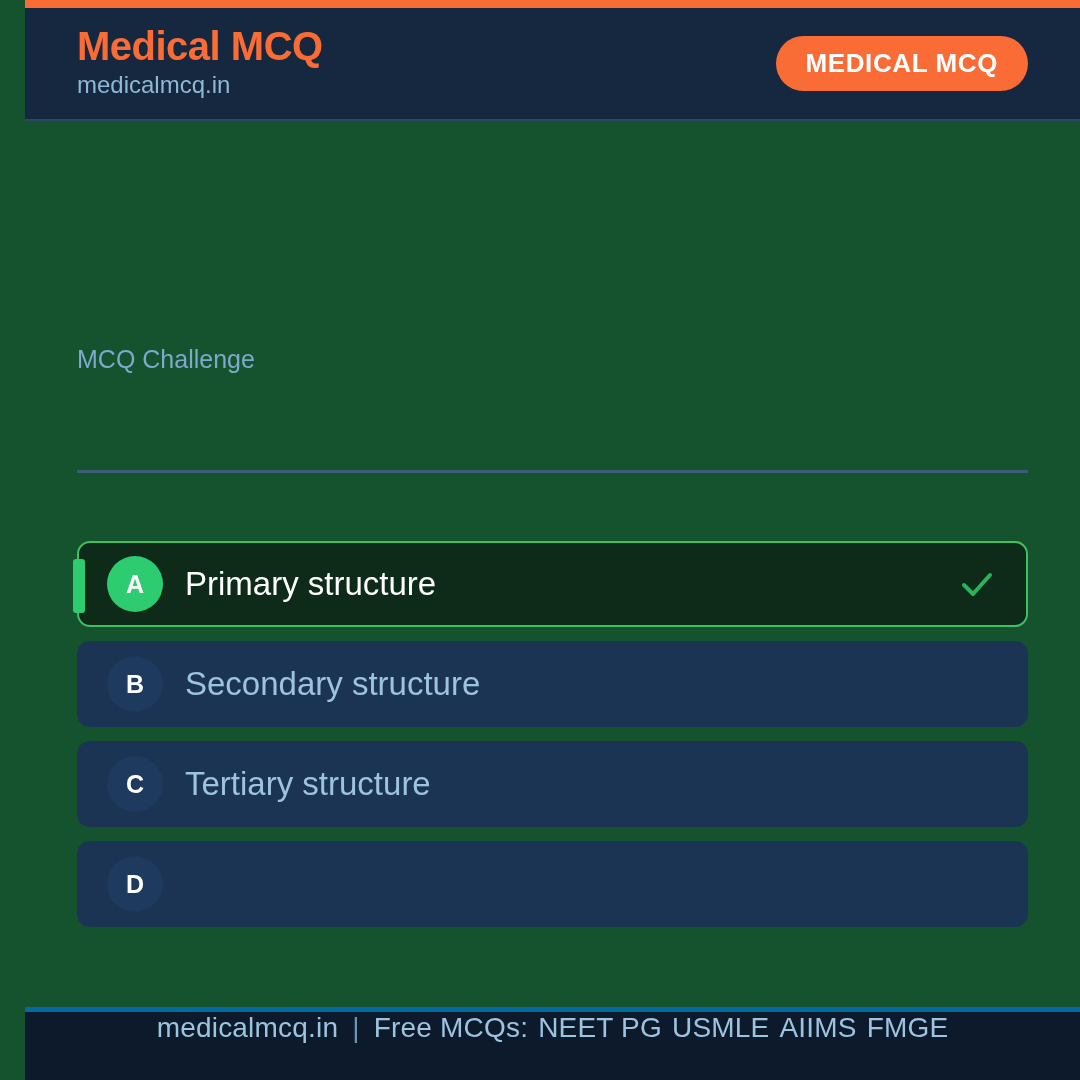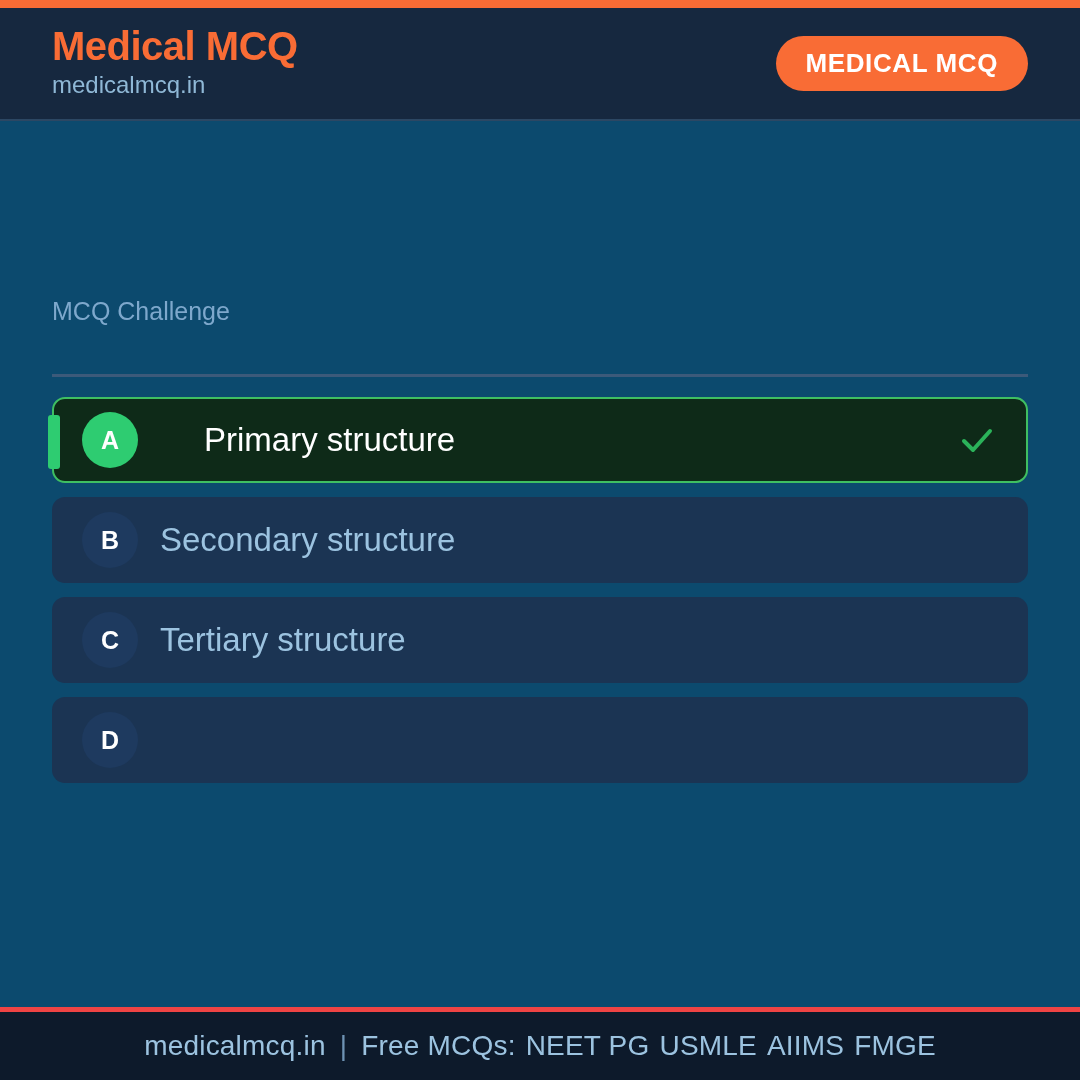--- a/index.html
+++ b/index.html
@@ -9,23 +9,24 @@
     height:1080px;
     background:#101F34;
     font-family:"Liberation Sans", sans-serif;
     overflow:hidden;
   }
 
   .page {
     position:relative;
     width:1080px;
     height:1080px;
-    background:#0c4a6e;
+    background:#14532d;
     display:flex;
     flex-direction:column;
+    padding-left:25px;
   }
 
   
   .top-accent {
     height:8px;
     width:100%;
     background:#F96C35;
     flex:0 0 auto;
   }
 
@@ -65,20 +66,21 @@
     white-space:nowrap;
   }
 
   
   .main {
     flex:1 1 auto;
     padding:0 52px;
     display:flex;
     flex-direction:column;
     justify-content:flex-start;
+    gap:48px;
   }
   .spacer-top { height:175px; flex:0 0 auto; }
 
   .eyebrow {
     font-size:25px;
     color:#7EA8CC;
     line-height:1.2;
     margin-bottom:10px;
   }
   .question {
@@ -141,41 +143,41 @@
     margin-right:22px;
   }
   .option.correct .badge { background:#2ECC71; color:#FFFFFF; }
 
   .opt-text {
     font-size:33px;
     color:#9CC3E0;
     line-height:1.2;
     flex:1 1 auto;
   }
-  .option.correct .opt-text { color:#FFFFFF;margin-left:44px; }
+  .option.correct .opt-text { color:#FFFFFF; }
 
   .check-icon {
     flex:0 0 auto;
     width:42px;
     height:42px;
     display:flex;
     align-items:center;
     justify-content:center;
     margin-right:6px;
   }
   .check-icon svg { display:block; }
 
   
   .footer {
     flex:0 0 auto;
     height:73px;
     background:#0D1A2B;
-    border-top:5px solid #ef4444;
-    display:flex;
-    align-items:center;
+    border-top:5px solid #0369a1;
+    display:flex;
+    align-items:flex-start;
     justify-content:center;
   }
   .footer-text {
     font-size:28px;
     color:#9CC3E0;
     letter-spacing:0.2px;
     white-space:nowrap;
   }
   .footer-sep { padding:0 14px; color:#6E93B4; }
   .footer-tag { padding-left:10px; }

